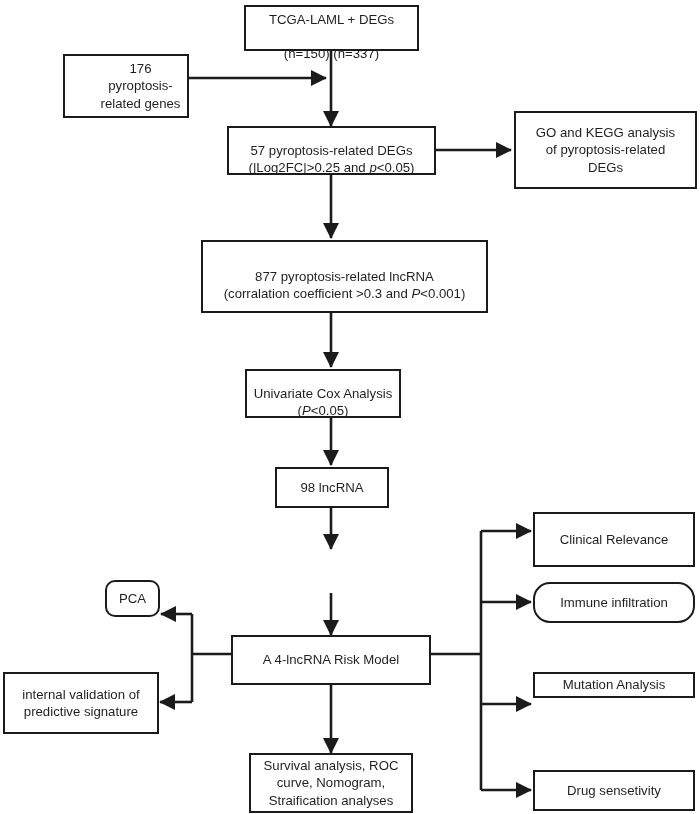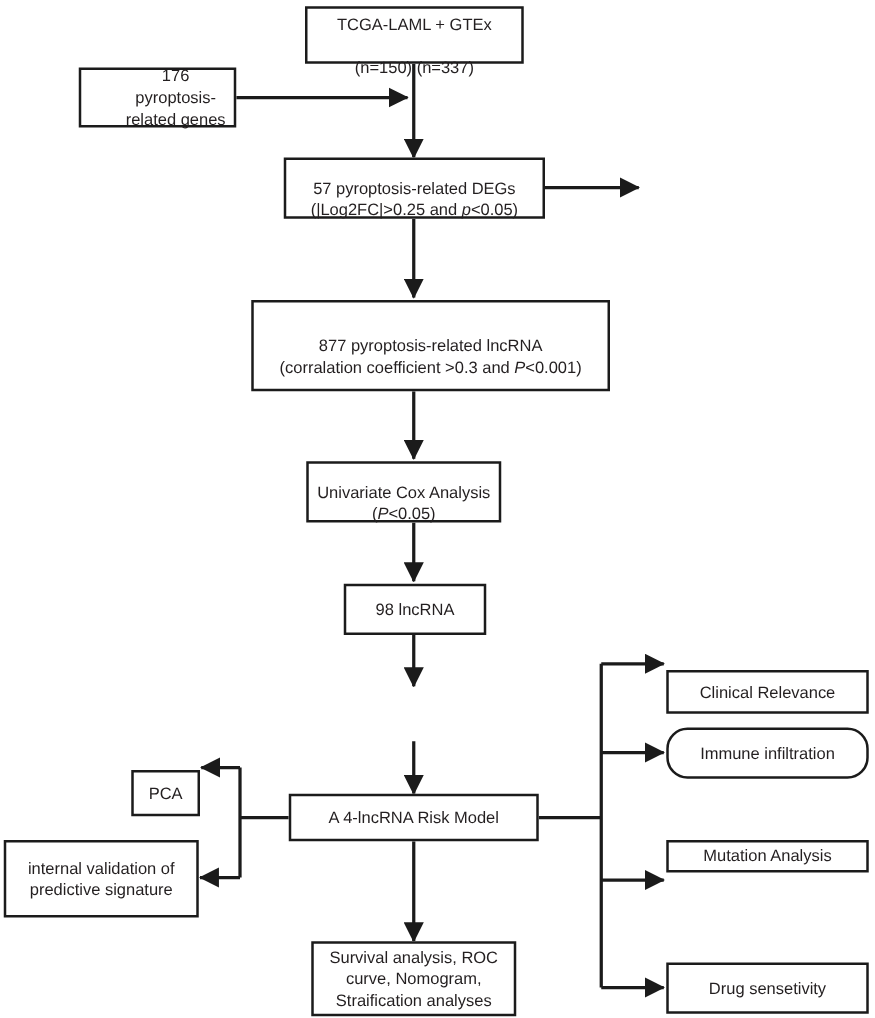--- a/index.html
+++ b/index.html
@@ -85,74 +85,79 @@
       <path d="M 431 654 L 481 654 M 481 531 L 481 790"></path>
       <path d="M 481 531 L 531 531" marker-end="url(#arrow)"></path>
       <path d="M 481 602 L 531 602" marker-end="url(#arrow)"></path>
       <path d="M 481 704 L 531 704" marker-end="url(#arrow)"></path>
       <path d="M 481 790 L 531 790" marker-end="url(#arrow)"></path>
     </g>
   </svg>
 
   <div class="node" style="left:244px; top:5px; width:175px; height:46px;">
     <span class="txt">
-      <span>TCGA-LAML  +   GTEx</span><br>
+      <span>TCGA-LAML  +   DEGs</span><br>
       <span>(n=150)        (n=337)</span>
     </span>
   </div>
 
-  <div class="node" style="left:63px; top:54px; width:126px; height:48px;padding-left:33px;">
+  <div class="node" style="left:63px; top:54px; width:126px; height:64px;padding-left:33px;">
     <span class="txt">176 pyroptosis-
 related genes</span>
   </div>
 
   <div class="node" style="left:227px; top:126px; width:209px; height:49px;">
     <span class="txt">
       <span>57 pyroptosis-related DEGs</span><br><span>(|Log2FC|&gt;0.25 and </span><i>p</i><span>&lt;0.05)</span>
     </span>
   </div>
 
+  <div class="node" style="left:514px; top:111px; width:183px; height:78px;">
+    <span class="txt">GO and KEGG analysis
+of pyroptosis-related
+DEGs</span>
+  </div>
 
   <div class="node" style="left:189px; top:240px; width:287px; height:73px;margin-left:12px;">
     <span class="txt">
       <span>877 pyroptosis-related lncRNA</span><br><span>(corralation coefficient &gt;0.3 and </span><i>P</i><span>&lt;0.001)</span>
     </span>
   </div>
 
   <div class="node" style="left:245px; top:369px; width:156px; height:49px;">
     <span class="txt">
       <span>Univariate Cox Analysis</span><br><span>(</span><i>P</i><span>&lt;0.05)</span>
     </span>
   </div>
 
   <div class="node" style="left:275px; top:467px; width:114px; height:41px;">
     <span class="txt">98 lncRNA</span>
   </div>
 
 
-  <div class="node" style="left:231px; top:635px; width:200px; height:38px;">
+  <div class="node" style="left:231px; top:635px; width:200px; height:50px;">
     <span class="txt">A 4-lncRNA Risk Model</span>
   </div>
 
-  <div class="node" style="left:105px; top:616px; width:55px; height:37px;">
+  <div class="node" style="left:105px; top:580px; width:55px; height:37px;border-radius:10px;">
     <span class="txt">PCA</span>
   </div>
 
   <div class="node" style="left:3px; top:672px; width:156px; height:62px;">
     <span class="txt">internal validation of
 predictive signature</span>
   </div>
 
   <div class="node" style="left:249px; top:753px; width:164px; height:60px;">
     <span class="txt">Survival analysis, ROC
 curve, Nomogram,
 Straification analyses</span>
   </div>
 
-  <div class="node" style="left:533px; top:536px; width:162px; height:35px;">
+  <div class="node" style="left:533px; top:512px; width:162px; height:55px;">
     <span class="txt">Clinical Relevance</span>
   </div>
 
   <div class="node" style="left:533px; top:582px; width:162px; height:41px;border-radius:17px;">
     <span class="txt">Immune infiltration</span>
   </div>
 
   <div class="node" style="left:533px; top:672px; width:162px; height:26px;">
     <span class="txt">Mutation Analysis</span>
   </div>

